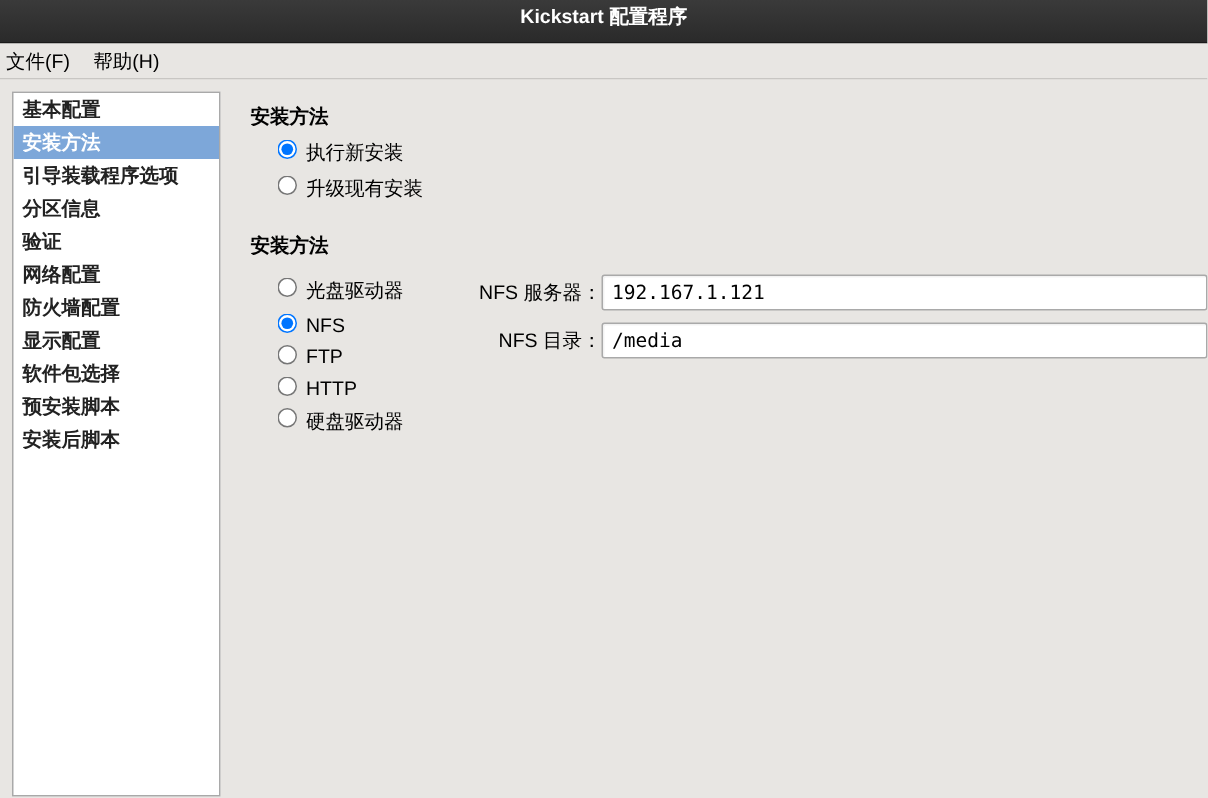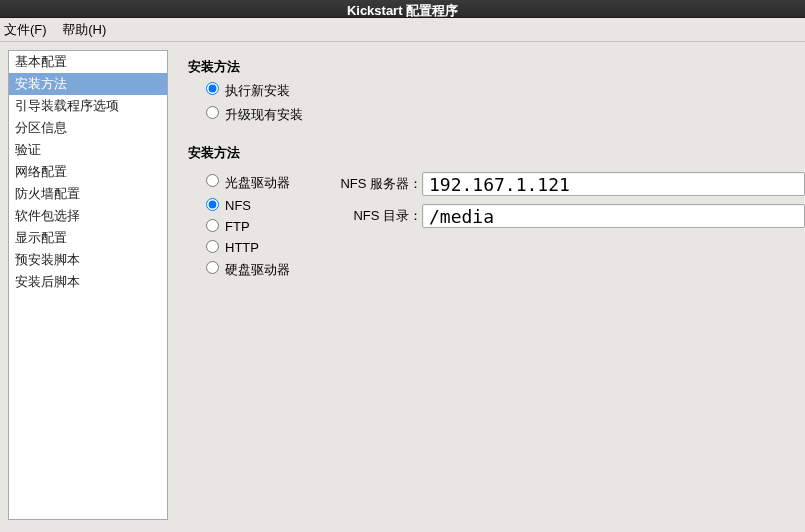--- a/index.html
+++ b/index.html
@@ -7,21 +7,21 @@
     margin: 0; padding: 0;
     width: 805px; height: 532px;
     font-family: "WenQuanYi Micro Hei", "Microsoft YaHei", sans-serif;
     font-size: 13px;
     background: #e8e6e3;
     overflow: hidden;
   }
   .titlebar {
     background: linear-gradient(to bottom, #3a3a3a, #2a2a2a);
     color: #fff;
-    height: 18px;
+    height: 29px;
     line-height: 22px;
     text-align: center;
     font-weight: bold;
     font-size: 13px;
     border-bottom: 1px solid #1a1a1a;
   }
   .menubar {
     background: #e8e6e3;
     height: 24px;
     line-height: 24px;
@@ -32,25 +32,26 @@
   .menubar span {
     margin-right: 12px;
     cursor: default;
   }
   .content {
     display: flex;
     height: calc(532px - 22px - 24px);
     background: #e8e6e3;
   }
   .sidebar {
-    width: 160px;
+    width: 139px;
     margin: 8px 0 8px 8px;
     background: #fff;
     border: 1px solid #a9a9a9;
     overflow: auto;
+    font-weight: bold;
   }
   .sidebar-item {
     padding: 2px 6px;
     font-size: 13px;
     cursor: default;
     color: #222;
     line-height: 18px;
   }
   .sidebar-item.selected {
     background: #7da7d9;
@@ -100,21 +101,21 @@
     font-size: 13px;
     white-space: nowrap;
   }
   .field-input {
     flex: 1;
     height: 24px;
     border: 1px solid #a9a9a9;
     background: #fff;
     padding: 2px 6px;
     font-family: monospace, "WenQuanYi Micro Hei";
-    font-size: 18px;
+    font-size: 13px;
     border-radius: 2px;
     box-shadow: inset 1px 1px 0 rgba(0,0,0,.05);
   }
 </style>
 </head>
 <body>
 
 <div class="titlebar">
   <span>Kickstart 配置程序</span>
 </div>
@@ -126,22 +127,22 @@
 
 <div class="content">
   <div class="sidebar" id="sidebar">
       <div class="sidebar-item">基本配置</div>
       <div class="sidebar-item selected">安装方法</div>
       <div class="sidebar-item">引导装载程序选项</div>
       <div class="sidebar-item">分区信息</div>
       <div class="sidebar-item">验证</div>
       <div class="sidebar-item">网络配置</div>
       <div class="sidebar-item">防火墙配置</div>
+      <div class="sidebar-item">显示配置</div>
       <div class="sidebar-item">软件包选择</div>
-      <div class="sidebar-item">显示配置</div>
       <div class="sidebar-item">预安装脚本</div>
       <div class="sidebar-item">安装后脚本</div>
     </div>
 
   <div class="main">
 
     <div class="section-title">安装方法</div>
     <div class="indent">
       <label class="radio-row">
         <input type="radio" name="mode" checked="" style="">

